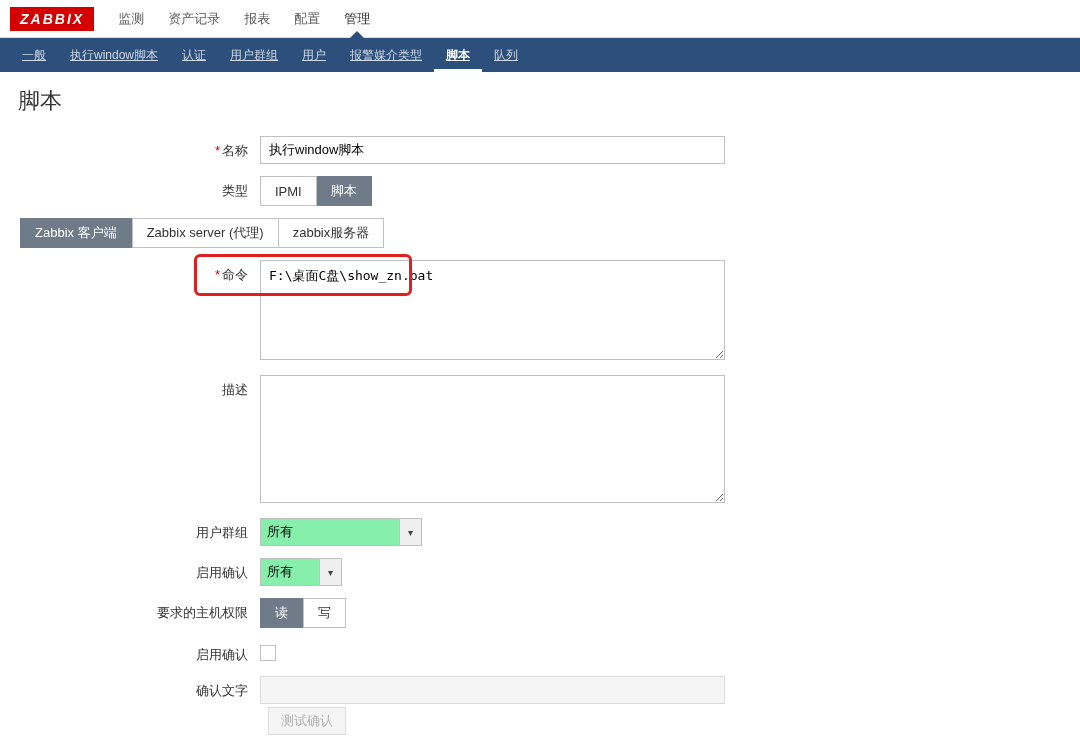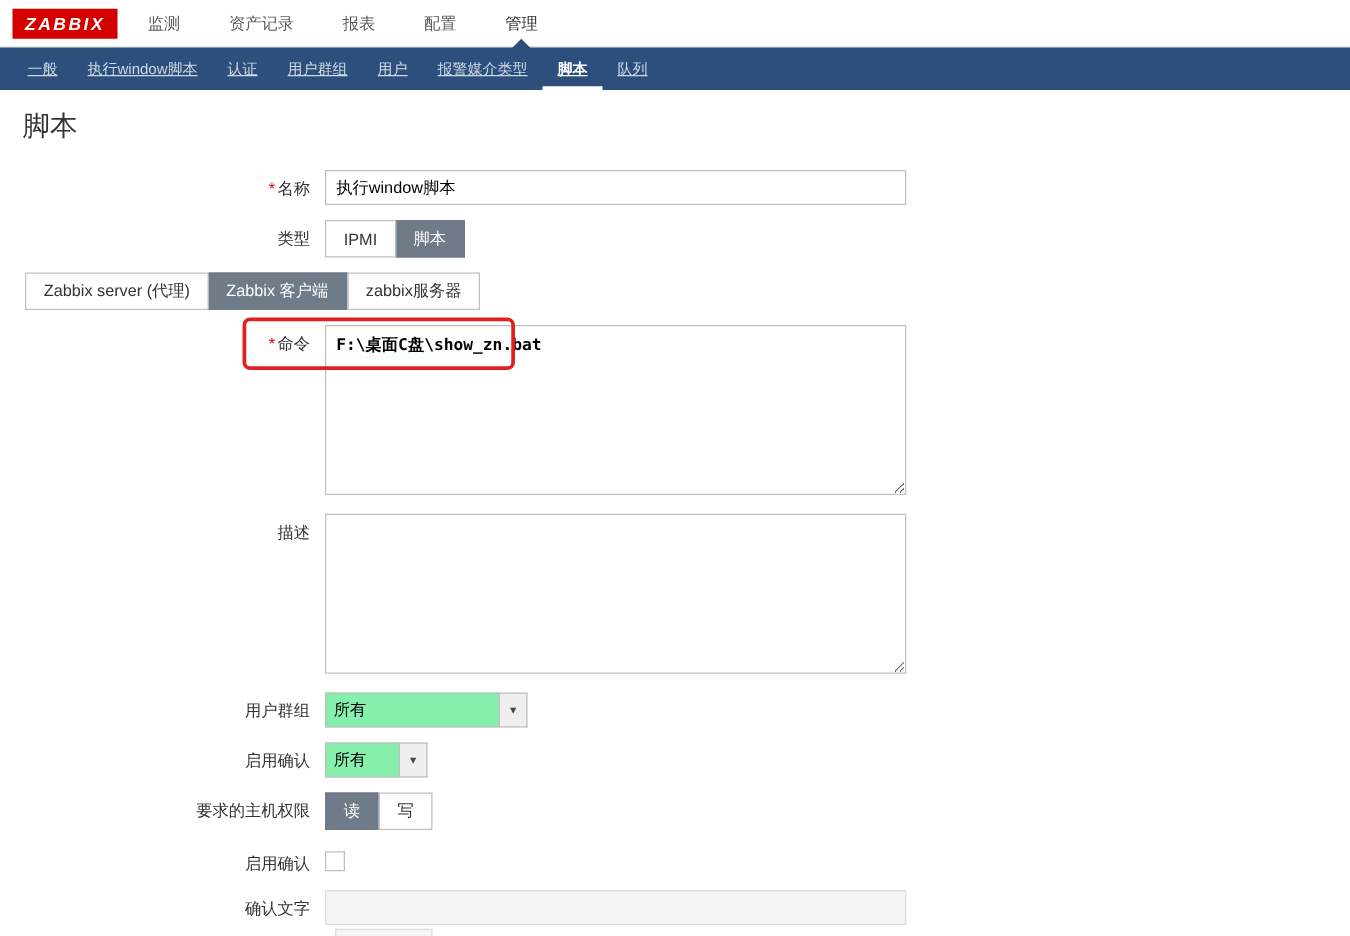--- a/index.html
+++ b/index.html
@@ -1,20 +1,20 @@
 <!DOCTYPE html>
 <html><head>
   <meta charset="utf-8">
   <style>
     * { box-sizing: border-box; margin: 0; padding: 0; }
     body { font-family: Arial, "Microsoft YaHei", sans-serif; font-size: 13px; color: #333; background: #fff; }
 
     .topnav { display: flex; align-items: center; padding: 0 10px; height: 38px; border-bottom: 1px solid #ddd; }
     .logo { background: #d40000; color: #fff; font-weight: bold; font-size: 14px; letter-spacing: 2px; padding: 4px 10px; font-style: italic; }
-    .topnav-items { display: flex; margin-left: 12px; gap: 15px; }
+    .topnav-items { display: flex; margin-left: 12px; }
     .topnav-item { padding: 10px 12px; color: #5b5b5b; cursor: pointer; position: relative; }
     .topnav-item.active { color: #333; }
     .topnav-item.active::after {
       content: ""; position: absolute; bottom: -1px; left: 50%; transform: translateX(-50%);
       width: 0; height: 0; border-left: 8px solid transparent; border-right: 8px solid transparent; border-bottom: 8px solid #2c4f7b;
     }
 
     .subnav { background: #2c4f7b; display: flex; align-items: center; height: 34px; padding: 0 10px; }
     .subnav-item { color: #cfd9e6; padding: 8px 12px; cursor: pointer; font-size: 12px; text-decoration: underline; }
     .subnav-item.active { color: #fff; border-bottom: 3px solid #fff; padding-bottom: 5px; font-weight: bold; }
@@ -27,21 +27,21 @@
     .form-label { width: 240px; text-align: right; padding-right: 12px; padding-top: 6px; color: #333; }
     .req { color: #d40000; margin-right: 2px; }
     .form-field { flex: 1; }
 
     input[type="text"].text-input {
       width: 465px; height: 28px; padding: 4px 8px; border: 1px solid #c0c0c0; font-size: 13px;
     }
     textarea.ta {
       width: 465px; height: 128px; padding: 6px 8px; border: 1px solid #c0c0c0; font-size: 13px; resize: both;
     }
-    textarea.ta.command { height: 136px; font-weight: bold; }
+    textarea.ta.command { height: 100px; }
 
     .btn-group { display: inline-flex; }
     .toggle-btn {
       border: 1px solid #c0c0c0; background: #fff; padding: 5px 14px; font-size: 13px; cursor: pointer; color: #333;
     }
     .toggle-btn + .toggle-btn { border-left: none; }
     .toggle-btn.selected { background: #6f7b88; color: #fff; border-color: #6f7b88; }
     .toggle-btn.selected + .toggle-btn { border-left: 1px solid #c0c0c0; }
 
     .select-wrap { display: inline-flex; }
@@ -114,22 +114,22 @@
         <div class="btn-group">
           <button class="toggle-btn">IPMI</button>
           <button class="toggle-btn selected">脚本</button>
         </div>
       </div>
     </div>
 
     <div class="form-row">
       <div class="form-field">
         <div class="btn-group">
+          <button class="toggle-btn selected">Zabbix 客户端</button>
           <button class="toggle-btn">Zabbix server (代理)</button>
-          <button class="toggle-btn selected">Zabbix 客户端</button>
           <button class="toggle-btn">zabbix服务器</button>
         </div>
       </div>
     </div>
 
     <div class="form-row">
       <div class="form-label"><span class="req">*</span><span>命令</span></div>
       <div class="form-field">
         <textarea class="ta command" style="">F:\桌面C盘\show_zn.bat</textarea>
       </div>

